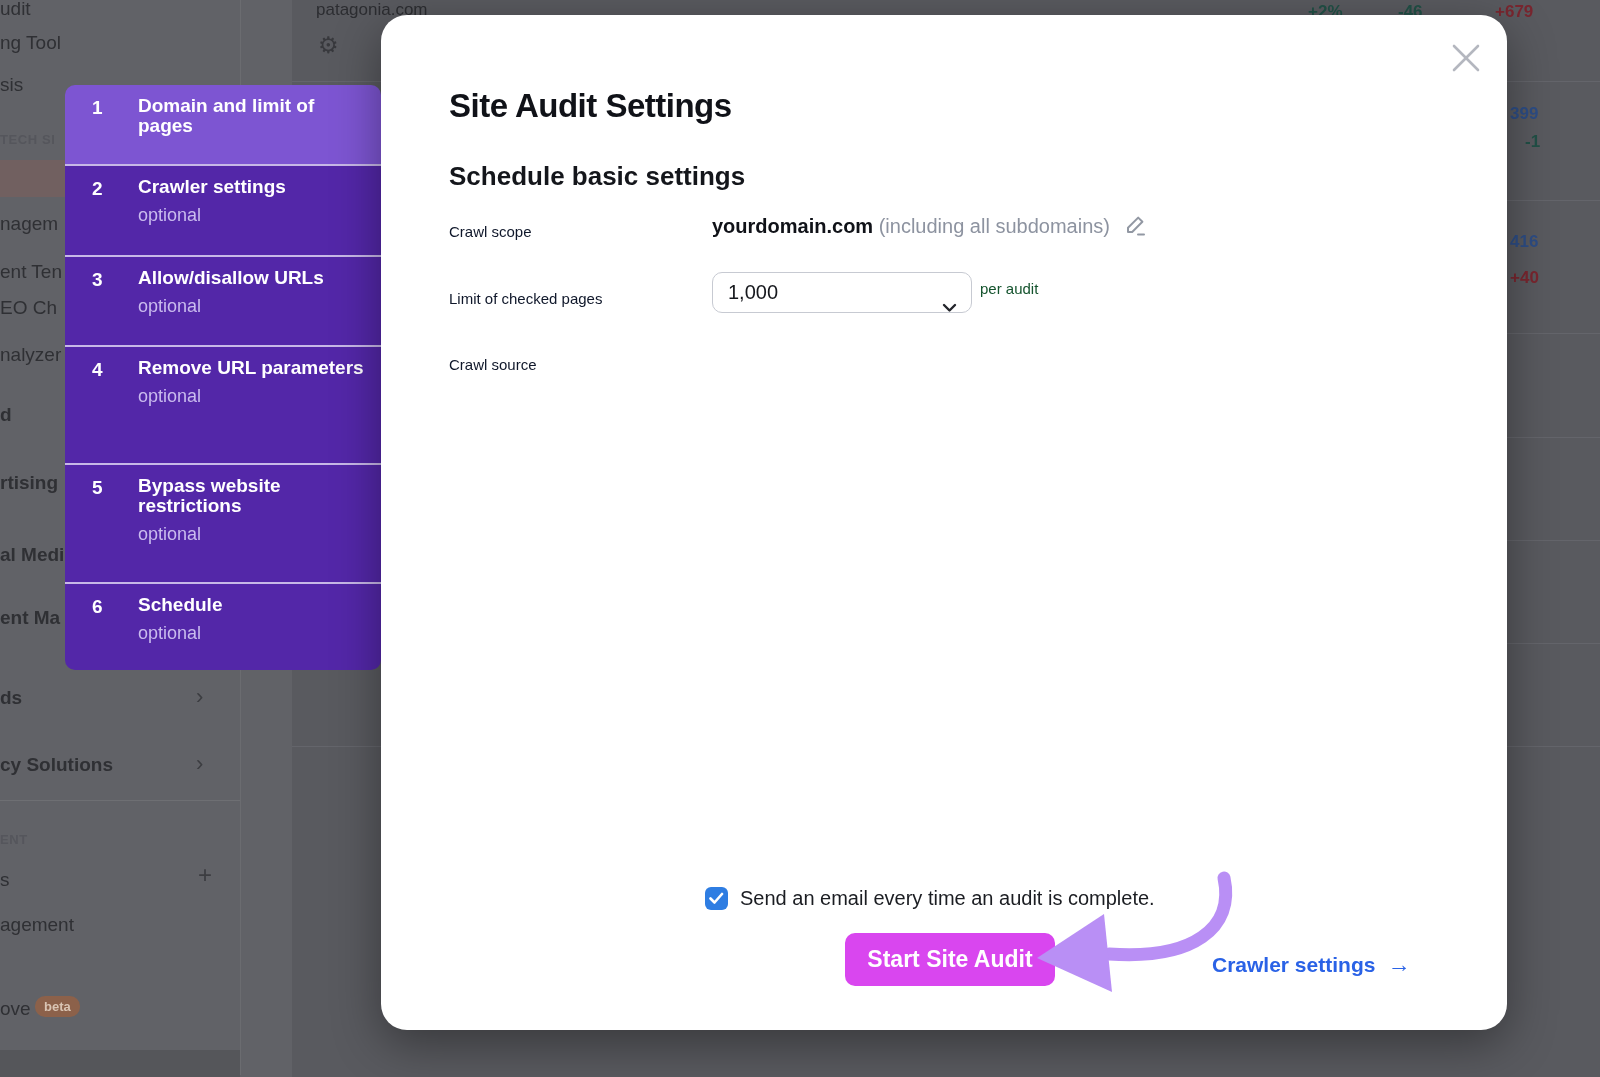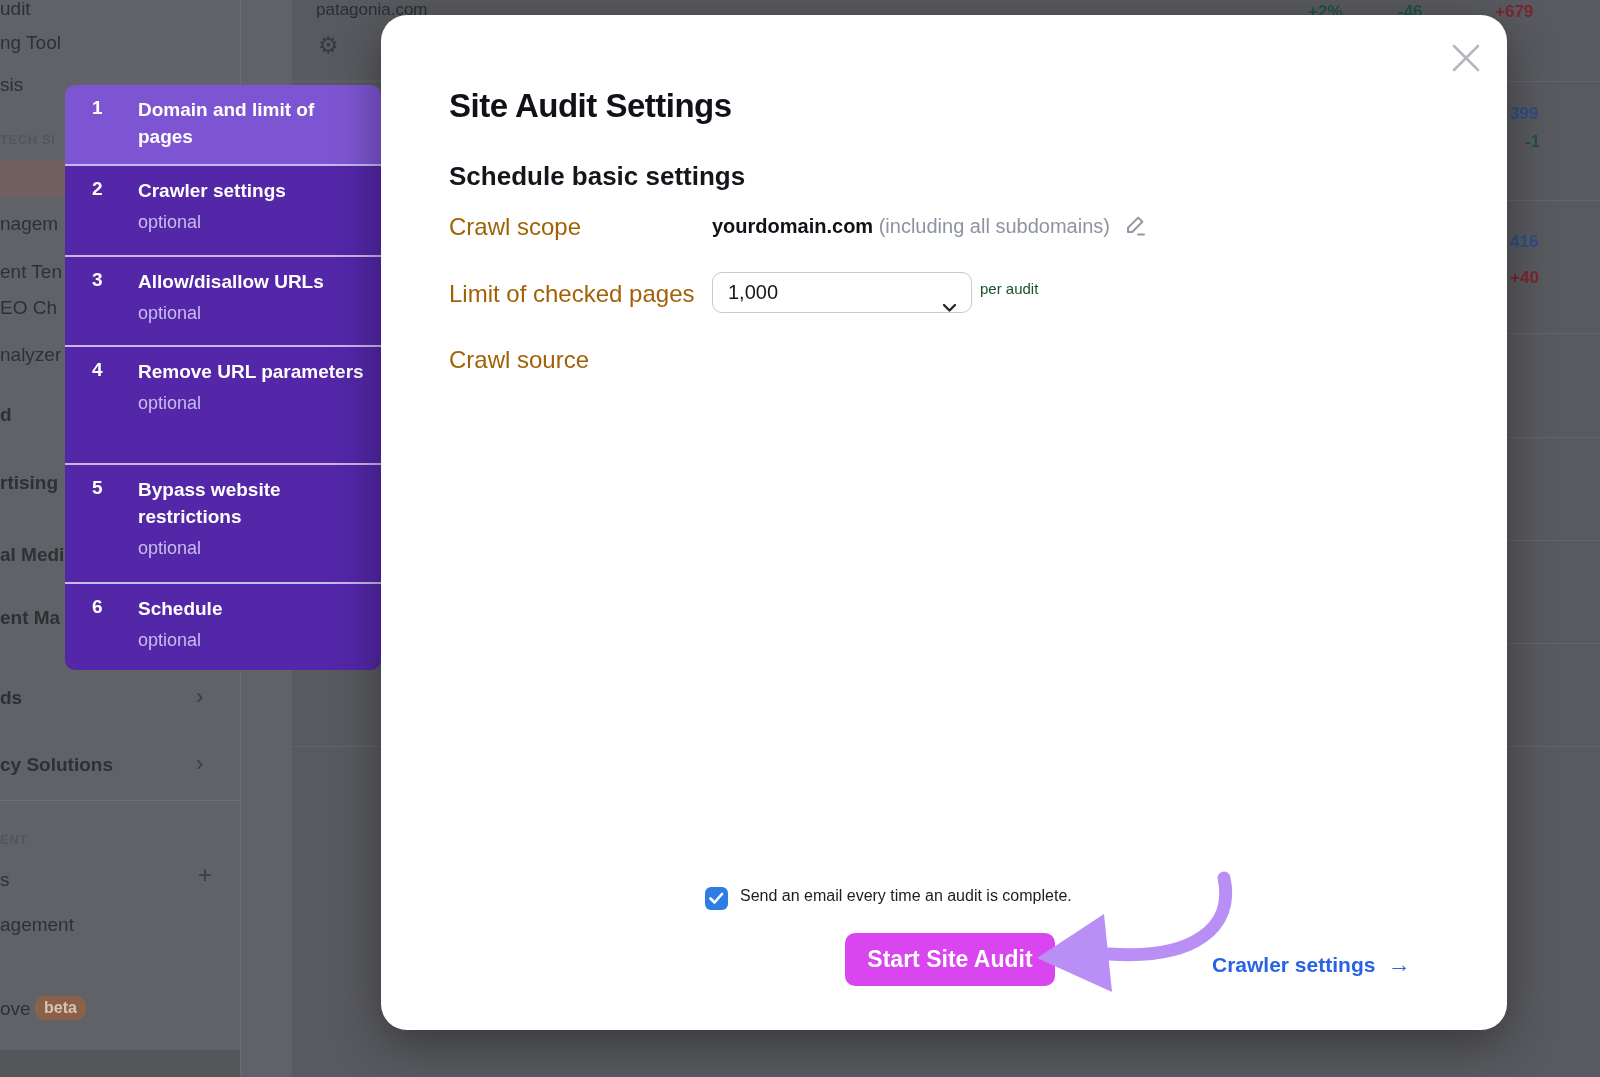--- a/index.html
+++ b/index.html
@@ -14,67 +14,67 @@
   .sb-item{position:absolute;left:0;font-size:19px;color:#2f3034;white-space:nowrap;}
   .sb-item.bold{font-weight:bold;}
   .sb-section{position:absolute;left:0;font-size:13px;letter-spacing:.6px;color:#55565c;font-weight:bold;}
   .sb-chevron{position:absolute;left:196px;font-size:22px;color:#3c3d41;line-height:20px;}
   .sb-plus{position:absolute;left:198px;font-size:24px;color:#3c3d41;line-height:22px;}
   .sb-divider{position:absolute;left:0;width:240px;height:1px;background:#6e6f73;}
   .sb-selected{position:absolute;left:0;top:160px;width:240px;height:37px;background:#716060;}
   .sb-bottom{position:absolute;left:0;top:1050px;width:240px;height:27px;background:#55565a;}
   .beta-badge{
     position:absolute;left:35px;top:996px;background:#8c614a;color:#d9c4b3;
-    font-size:16px;font-weight:bold;padding:3px 9px;border-radius:10px;
+    font-size:13px;font-weight:bold;padding:3px 9px;border-radius:10px;
   }
   .content-card{position:absolute;left:292px;top:0;width:1308px;height:1077px;background:#595a5f;}
   .cc-divider{position:absolute;left:0;width:1308px;height:1px;background:#64656b;}
   .cc-domain{position:absolute;left:24px;top:0;font-size:17px;color:#2c2d31;}
   .cc-gear{position:absolute;left:26px;top:32px;font-size:23px;color:#38393d;}
   .cc-collapse{position:absolute;left:40px;top:650px;font-size:21px;color:#4b4c50;}
   .metric{position:absolute;font-size:17px;font-weight:bold;white-space:nowrap;}
   .metric.green{color:#215046;}
   .metric.red{color:#79262f;}
   .metric.blue{color:#2d4d85;}
   
   .stepper{
     position:absolute;left:65px;top:85px;width:316px;border-radius:10px;overflow:hidden;
   }
   .step{position:relative;box-sizing:border-box;background:#5327a8;padding:11px 14px 0 73px;}
   .step + .step{border-top:2px solid rgba(232,226,248,.78);}
   .step.active{background:#7d55d2;}
   .step-num{position:absolute;left:27px;top:12px;font-size:19px;font-weight:bold;color:#fff;}
-  .step-title{font-size:19px;font-weight:bold;color:#fff;line-height:27px;}
+  .step-title{font-size:19px;font-weight:bold;color:#fff;line-height:20px;}
   .step-optional{font-size:18px;color:#c9bbee;line-height:26px;margin-top:5px;}
   
   .modal{
     position:absolute;left:381px;top:15px;width:1126px;height:1015px;background:#fff;
     border-radius:26px;box-shadow:0 14px 48px rgba(0,0,0,.38);
   }
   .close-btn{position:absolute;top:26px;right:24px;width:34px;height:34px;cursor:pointer;}
   .modal-title{position:absolute;left:68px;top:72px;font-size:33px;font-weight:bold;letter-spacing:-.5px;color:#101218;}
   .modal-subtitle{position:absolute;left:68px;top:146px;font-size:26px;font-weight:bold;color:#14161b;}
-  .m-label{position:absolute;left:68px;font-size:24px;color:#a16207;}
+  .m-label{position:absolute;left:68px;font-size:15px;color:#0f172a;margin-top:10px;}
   .scope-value{position:absolute;left:331px;top:199px;font-size:20px;color:#101218;white-space:nowrap;}
   .scope-value b{font-weight:bold;}
   .scope-note{color:#8d93a0;font-weight:normal;}
   .pencil{display:inline-block;vertical-align:-4px;margin-left:8px;}
   .select{
     position:absolute;left:331px;width:260px;height:41px;box-sizing:border-box;
     border:1px solid #c7cad2;border-radius:10px;background:#fff;
     font-size:20px;color:#16181d;line-height:39px;padding-left:15px;cursor:pointer;
   }
   .select .sel-chevron{position:absolute;right:14px;top:14px;}
   .suffix{position:absolute;left:599px;font-size:15px;color:#14532d;}
   .email-row{position:absolute;left:324px;top:871px;height:24px;}
   .checkbox{
     position:absolute;left:0;top:1px;width:23px;height:23px;border-radius:6px;background:#2e7de2;cursor:pointer;
   }
   .checkbox svg{position:absolute;left:4px;top:5px;}
-  .email-label{position:absolute;left:35px;top:1px;font-size:16px;color:#1b1d22;white-space:nowrap;}
+  .email-label{position:absolute;left:35px;top:1px;font-size:20px;color:#1b1d22;white-space:nowrap;}
   .start-btn{
     position:absolute;left:464px;top:918px;width:210px;height:53px;border:none;border-radius:10px;
     background:#d946ef;color:#fff;font-family:"Liberation Sans",sans-serif;
     font-size:23px;font-weight:bold;cursor:pointer;
   }
   .crawler-link{
     position:absolute;left:831px;top:936px;font-size:21px;font-weight:bold;color:#2a62e6;
     cursor:pointer;white-space:nowrap;
   }
   .crawler-link .link-arrow{font-weight:normal;font-size:23px;margin-left:12px;}

